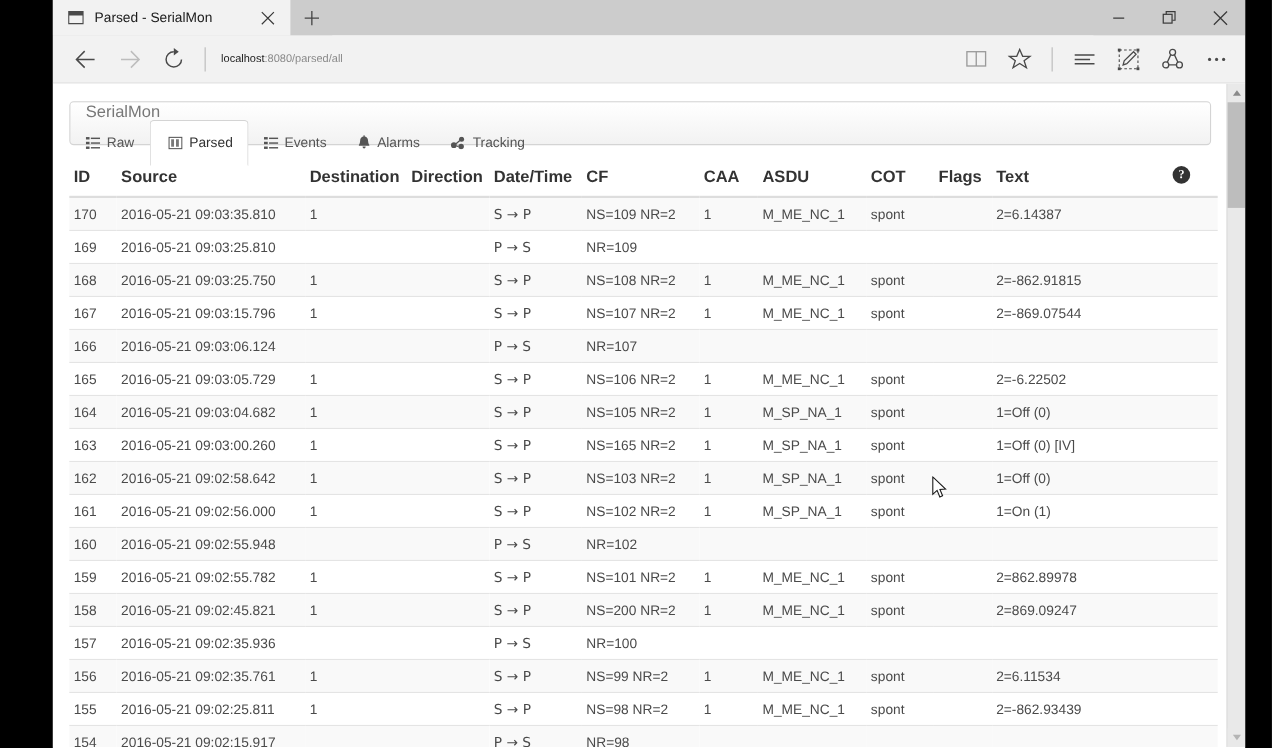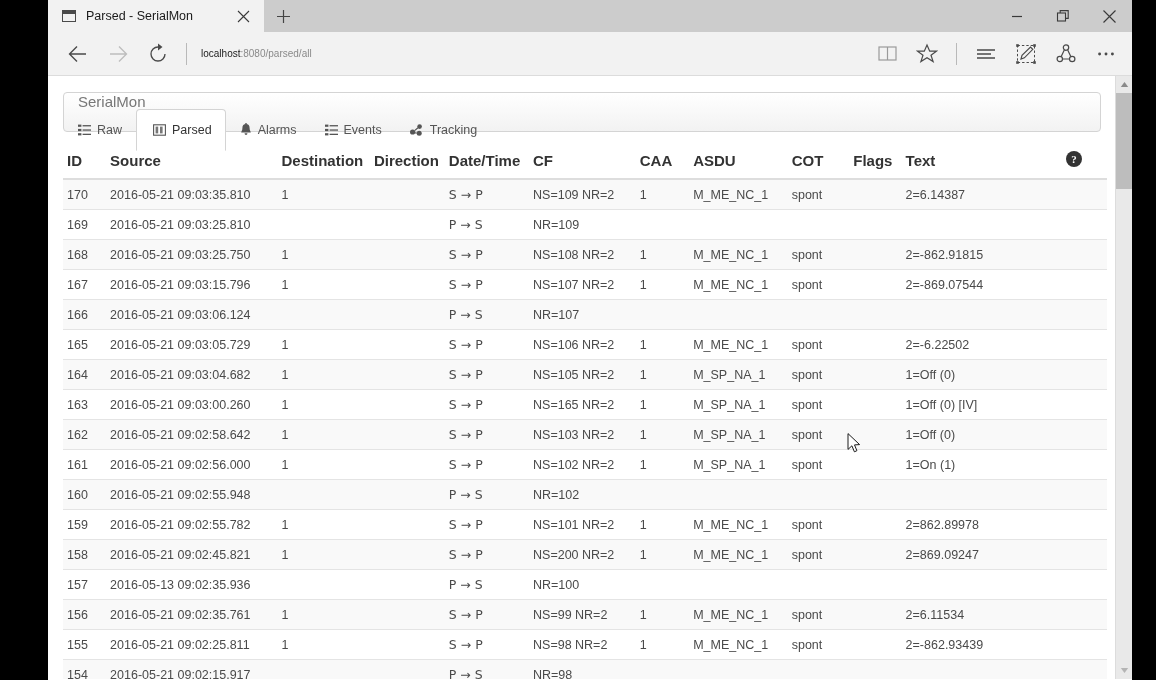--- a/index.html
+++ b/index.html
@@ -401,41 +401,41 @@
                 <rect x="0.6" y="0.8" width="11.8" height="10.4" stroke="#555" stroke-width="1.1" fill="none"></rect>
                 <rect x="2.6" y="2.6" width="2.6" height="6.8" fill="#777"></rect>
                 <rect x="7" y="2.6" width="2.6" height="6.8" fill="#777"></rect>
               </svg>
             </span>
             <span>Parsed</span>
           </div>
 
           <div class="app-tab">
             <span class="tab-ico">
-              <svg width="12" height="13" viewBox="0 0 12 13">
-                <path d="M6 1 C8.4 1 9.6 2.6 9.6 5 C9.6 7.6 10.8 8.6 10.8 9.4 L1.2 9.4 C1.2 8.6 2.4 7.6 2.4 5 C2.4 2.6 3.6 1 6 1 Z" fill="#555"></path>
-                <rect x="5.3" y="0" width="1.4" height="1.4" fill="#555"></rect>
-                <path d="M4.6 10.2 C4.6 11.3 5.2 11.9 6 11.9 C6.8 11.9 7.4 11.3 7.4 10.2 Z" fill="#555"></path>
-              </svg>
-            </span>
-            <span>Alarms</span>
-          </div>
-
-          <div class="app-tab">
-            <span class="tab-ico">
               <svg width="13" height="12" viewBox="0 0 13 12">
                 <rect x="0" y="0.6" width="3.4" height="2.2" fill="#555"></rect>
                   <rect x="4.6" y="1.1" width="8.4" height="1.3" fill="#555"></rect>
                 <rect x="0" y="4.9" width="3.4" height="2.2" fill="#555"></rect>
                   <rect x="4.6" y="5.4" width="8.4" height="1.3" fill="#555"></rect>
                 <rect x="0" y="9.2" width="3.4" height="2.2" fill="#555"></rect>
                   <rect x="4.6" y="9.7" width="8.4" height="1.3" fill="#555"></rect>
               </svg>
             </span>
             <span>Events</span>
+          </div>
+
+          <div class="app-tab">
+            <span class="tab-ico">
+              <svg width="12" height="13" viewBox="0 0 12 13">
+                <path d="M6 1 C8.4 1 9.6 2.6 9.6 5 C9.6 7.6 10.8 8.6 10.8 9.4 L1.2 9.4 C1.2 8.6 2.4 7.6 2.4 5 C2.4 2.6 3.6 1 6 1 Z" fill="#555"></path>
+                <rect x="5.3" y="0" width="1.4" height="1.4" fill="#555"></rect>
+                <path d="M4.6 10.2 C4.6 11.3 5.2 11.9 6 11.9 C6.8 11.9 7.4 11.3 7.4 10.2 Z" fill="#555"></path>
+              </svg>
+            </span>
+            <span>Alarms</span>
           </div>
 
           <div class="app-tab">
             <span class="tab-ico">
               <svg width="14" height="12" viewBox="0 0 14 12">
                 <circle cx="9.6" cy="2.6" r="2.3" fill="#555"></circle>
                 <circle cx="2.6" cy="8" r="2.6" fill="#555"></circle>
                 <circle cx="9.2" cy="9.2" r="2.5" fill="#555"></circle>
                 <path d="M4.6 6.6 L8 3.8 M5 8.8 L6.8 9" stroke="#555" stroke-width="1.2"></path>
               </svg>
@@ -643,21 +643,21 @@
               <td class="arrow-glyph">S → P</td>
               <td>NS=200 NR=2</td>
               <td>1</td>
               <td>M_ME_NC_1</td>
               <td>spont</td>
               <td></td>
               <td>2=869.09247</td>
             </tr>
             <tr class="even">
               <td>157</td>
-              <td>2016-05-13 09:02:35.936</td>
+              <td>2016-05-21 09:02:35.936</td>
               <td></td>
               <td></td>
               <td class="arrow-glyph">P → S</td>
               <td>NR=100</td>
               <td></td>
               <td></td>
               <td></td>
               <td></td>
               <td></td>
             </tr>

